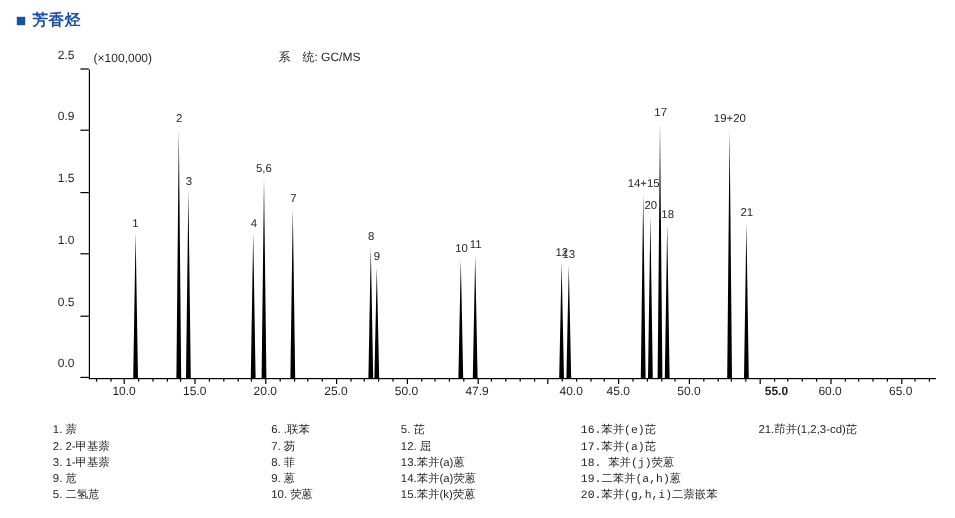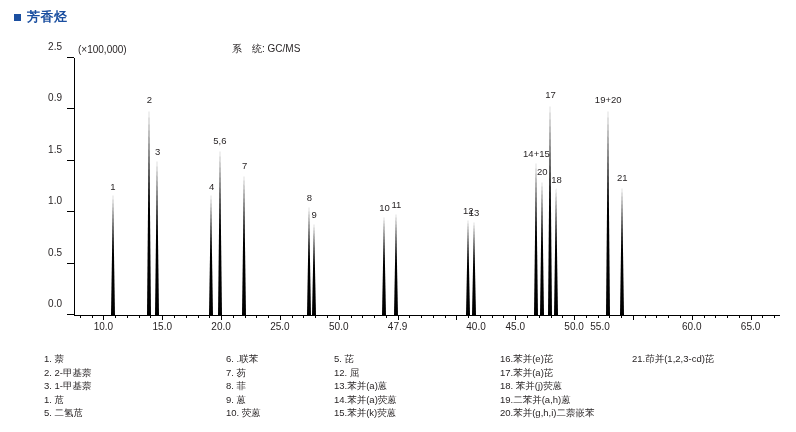--- a/index.html
+++ b/index.html
@@ -73,21 +73,21 @@
 
   
   #legend{
     position:absolute;left:44px;top:352px;width:740px;
     font-size:9.5px;line-height:13.6px;
   }
   #legend .col{position:absolute;top:0;}
   #legend .c1{left:0;}
   #legend .c2{left:182px;}
   #legend .c3{left:290px;}
-  #legend .c4{left:456px;}
+  #legend .c4{left:440px;font-family:Liberation Mono, monospace;}
   #legend .c5{left:588px;}
   #legend div.item{white-space:nowrap;}
 </style>
 </head>
 <body>
 
 <div id="title-bar">
   <span class="sq"></span>
   <span class="txt">芳香烃</span>
 </div>
@@ -176,21 +176,21 @@
       <div class="xtick-label" style="left: 264.75px;">50.0</div>
       <div class="xtick" style="left: 323.583px;"></div>
       <div class="xtick-label" style="left: 323.583px;">47.9</div>
       <div class="xtick" style="left: 382.417px;"></div>
       <div class="xtick-label" style="left: 378px; margin-left: 24px;">40.0</div>
       <div class="xtick" style="left: 441.25px;"></div>
       <div class="xtick-label" style="left: 441.25px;">45.0</div>
       <div class="xtick" style="left: 500.083px;"></div>
       <div class="xtick-label" style="left: 500.083px;">50.0</div>
       <div class="xtick" style="left: 558.917px;"></div>
-      <div class="xtick-label" style="left: 526px;">55.0</div>
+      <div class="xtick-label" style="left: 573px; font-weight: bold;">55.0</div>
       <div class="xtick" style="left: 617.75px;"></div>
       <div class="xtick-label" style="left: 617.75px;">60.0</div>
       <div class="xtick" style="left: 676.583px;"></div>
       <div class="xtick-label" style="left: 676.583px;">65.0</div>
     </div>
   <div id="peaks">
       <div class="peak" style="left: 36.53px; border-bottom-width: 121.304px;"></div>
       <div class="peak-label" style="left: 38.83px; bottom: 124.304px;">1</div>
       <div class="peak" style="left: 73.0067px; border-bottom-width: 207.656px;"></div>
       <div class="peak-label" style="left: 75.3067px; bottom: 210.656px;">2</div>
@@ -227,21 +227,21 @@
       <div class="peak" style="left: 546.027px; border-bottom-width: 129.528px;"></div>
       <div class="peak-label" style="left: 548.327px; bottom: 132.528px;">21</div>
     </div>
 </div>
 
 <div id="legend">
   <div class="col c1">
     <div class="item">1. 萘</div>
     <div class="item">2. 2-甲基萘</div>
     <div class="item">3. 1-甲基萘</div>
-    <div class="item">1. 苊</div>
+    <div class="item">9. 苊</div>
     <div class="item">5. 二氢苊</div>
   </div>
   <div class="col c2">
     <div class="item">6. .联苯</div>
     <div class="item">7. 芴</div>
     <div class="item">8. 菲</div>
     <div class="item">9. 蒽</div>
     <div class="item">10. 荧蒽</div>
   </div>
   <div class="col c3">

